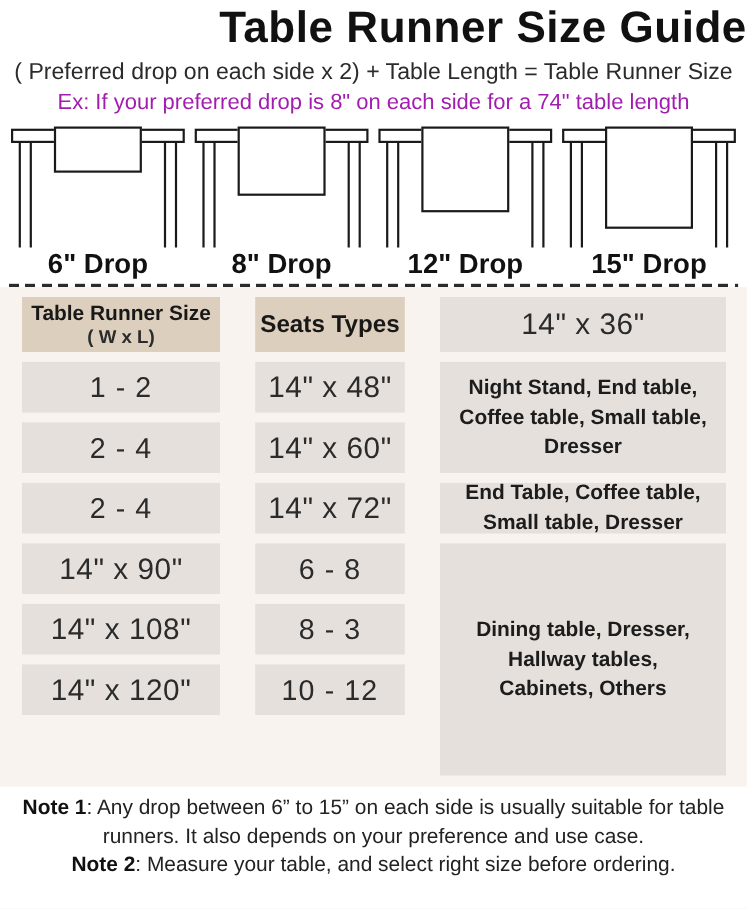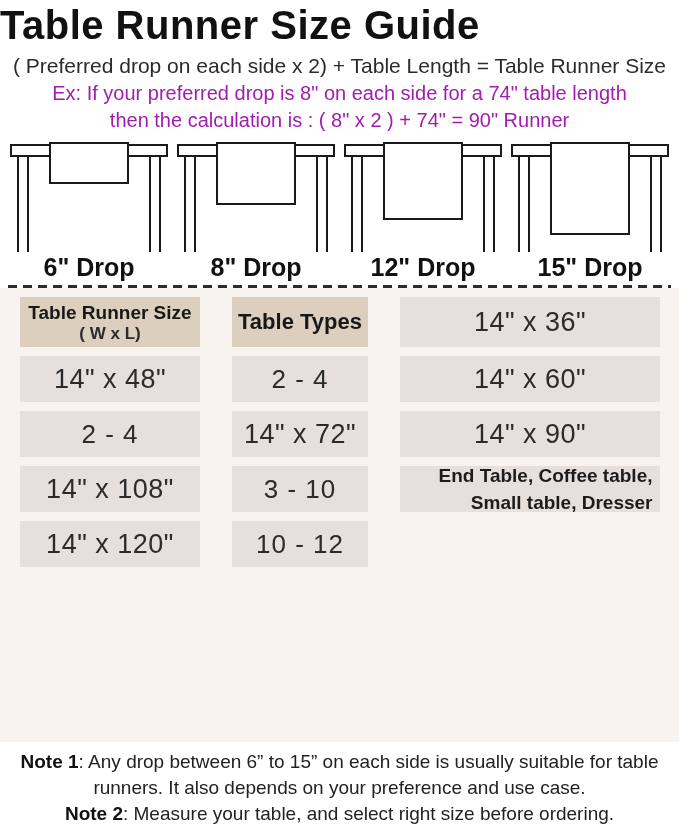--- a/index.html
+++ b/index.html
@@ -14,21 +14,21 @@
   body {
     font-family: "Liberation Sans", sans-serif;
     background: #ffffff;
     color: var(--text);
     overflow: hidden;
   }
   .page { width: 679px; height: 826px; }
 
   
   .title {
-    text-align: left;
+    text-align: right;
     font-size: 40px;
     font-weight: bold;
     line-height: 50px;
     letter-spacing: 0.5px;
     color: #111;
   }
   .formula {
     text-align: center;
     font-size: 21px;
     line-height: 29px;
@@ -129,21 +129,21 @@
     align-items: center;
     justify-content: center;
     text-align: center;
     color: #2b2b2b;
   }
   .cell.size  { font-size: 27px; letter-spacing: 0.5px; }
   .cell.seats { font-size: 26px; letter-spacing: 1px; }
   .cell.type  { font-weight: bold; font-size: 19px; line-height: 27px; color: #1c1c1c; }
   .type-text { display: block; }
   .g1 { grid-column: 3; grid-row: 2 / 4; }
-  .g2 { grid-column: 3; grid-row: 4 / 5; text-align: right; }
+  .g2 { grid-column: 3; grid-row: 4 / 5; }
   .g3 { grid-column: 3; grid-row: 5 / 9; }
   .g1 .type-text { max-width: 228px; }
   .g2 .type-text { max-width: 245px; }
   .g3 .type-text { max-width: 200px; }
 
   
   .notes {
     margin-top: 7px;
     padding: 0 6px;
     text-align: center;
@@ -154,21 +154,20 @@
   .note b { color: #111; margin-top: 28px; }
 </style>
 </head>
 <body>
 
 <div class="page">
 
   <h1 class="title">Table Runner Size Guide</h1>
   <p class="formula">( Preferred drop on each side x 2) + Table Length = Table Runner Size</p>
   <p class="example">Ex: If your preferred drop is 8" on each side for a 74" table length</p>
-  <p class="example">then the calculation is : ( 8" x 2 ) + 74" = 90" Runner</p>
 
   <div class="illus-row">
 
     <div class="illus">
       <div class="table-graphic drop-1">
         <div class="tabletop"></div>
         <div class="leg leg-l"></div>
         <div class="leg leg-r"></div>
         <div class="runner"></div>
       </div>
@@ -210,36 +209,44 @@
   <div class="dashes"></div>
 
   <div class="panel">
     <div class="grid">
 
       <div class="hcell col1">
         <div class="h-main">Table Runner Size</div>
         <div class="h-sub">( W x L)</div>
       </div>
       <div class="hcell">
-        <div class="h-main">Table Types</div>
-      </div>
-
+        <div class="h-main">Seats Types</div>
+      </div>
+
+      <div class="cell type g1">
+        <span class="type-text">Night Stand, End table, Coffee table, Small table, Dresser</span>
+      </div>
       <div class="cell type g2">
         <span class="type-text">End Table, Coffee table, Small table, Dresser</span>
       </div>
+      <div class="cell type g3">
+        <span class="type-text">Dining table, Dresser, Hallway tables, Cabinets, Others</span>
+      </div>
 
       <div class="cell size">14" x 36"</div>
+      <div class="cell seats">1 - 2</div>
       <div class="cell size">14" x 48"</div>
       <div class="cell seats">2 - 4</div>
       <div class="cell size">14" x 60"</div>
       <div class="cell seats">2 - 4</div>
       <div class="cell size">14" x 72"</div>
       <div class="cell size">14" x 90"</div>
+      <div class="cell seats">6 - 8</div>
       <div class="cell size">14" x 108"</div>
-      <div class="cell seats">3 - 10</div>
+      <div class="cell seats">8 - 3</div>
       <div class="cell size">14" x 120"</div>
       <div class="cell seats">10 - 12</div>
 
     </div>
   </div>
 
   <div class="notes">
     <p class="note"><b>Note 1</b><span>: Any drop between 6” to 15” on each side is usually suitable for table runners. It also depends on your preference and use case.</span></p>
     <p class="note"><b>Note 2</b><span>: Measure your table, and select right size before ordering.</span></p>
   </div>

